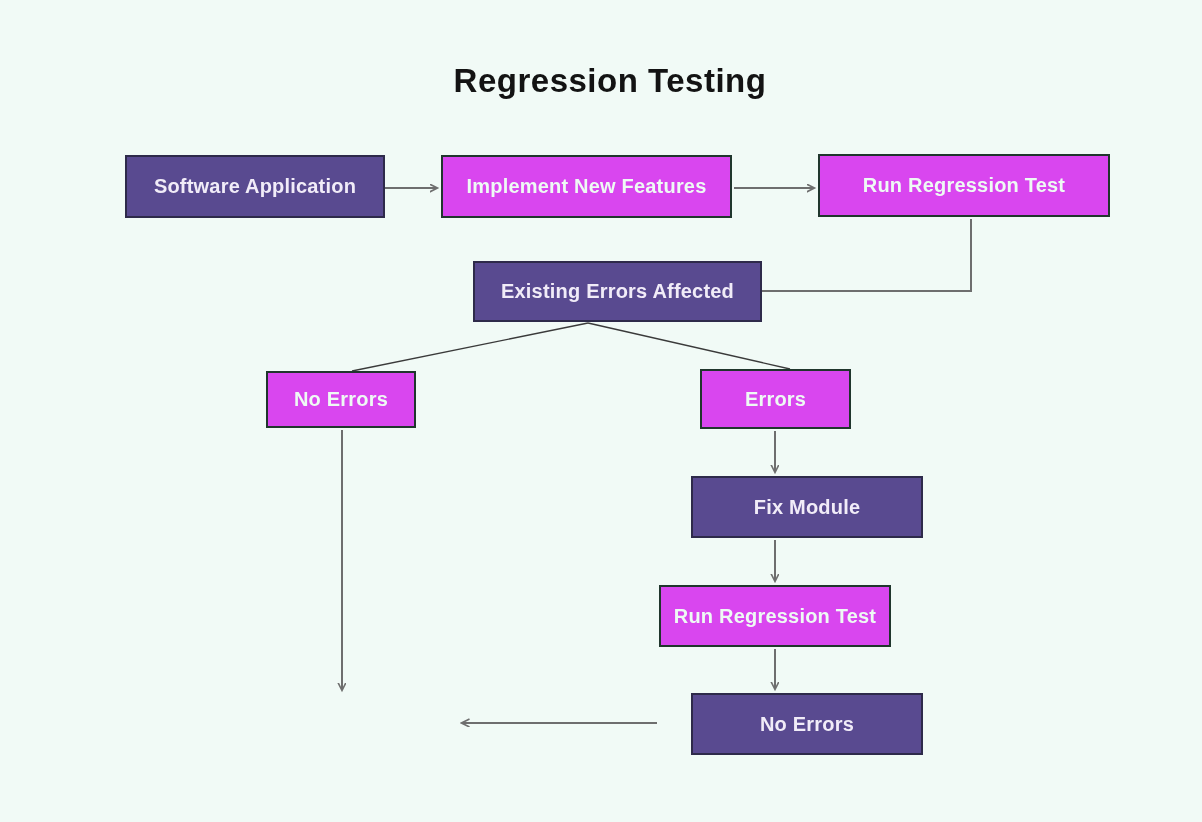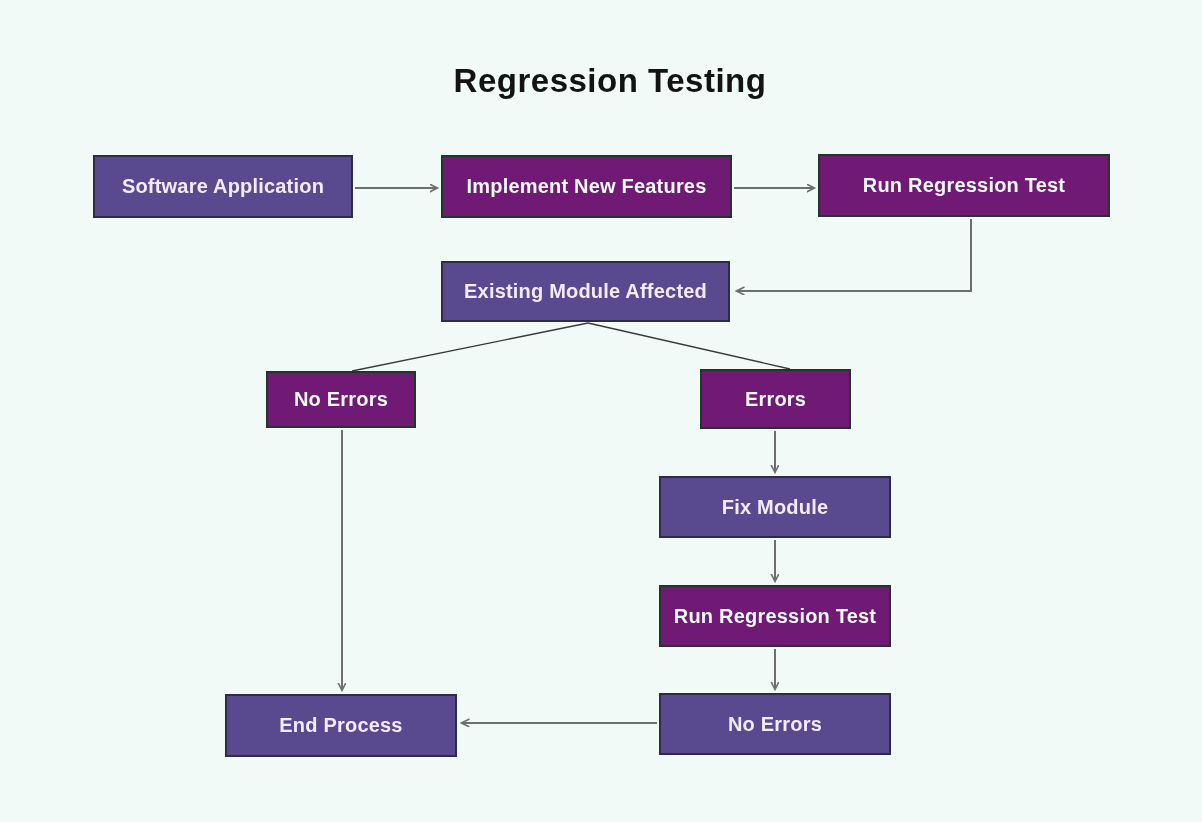--- a/index.html
+++ b/index.html
@@ -42,23 +42,24 @@
     box-sizing: border-box;
     font-size: 20px;
     font-weight: bold;
     letter-spacing: 0.2px;
     text-align: center;
   }
   .node.purple {
     background: #594a90;
     border: 2px solid #2e2a4a;
     color: #f1ecf8;
+    margin-left: 32px;
   }
   .node.green {
-    background: #701a75;
+    background: #d946ef;
     border: 2px solid #20362d;
     color: #eefaf4;
   }
   
   #n0 { left: 93px;  top: 155px; width: 260px; height: 63px; }
   #n1 { left: 441px; top: 155px; width: 291px; height: 63px; }
   #n2 { left: 818px; top: 154px; width: 292px; height: 63px; }
   #n3 { left: 441px; top: 261px; width: 289px; height: 61px; }
   #n4 { left: 266px; top: 371px; width: 150px; height: 57px; }
   #n5 { left: 700px; top: 369px; width: 151px; height: 60px; text-align: right; }
@@ -105,34 +106,31 @@
   <div id="n0" class="node purple">
     <span>Software Application</span>
   </div>
   <div id="n1" class="node green">
     <span>Implement New Features</span>
   </div>
   <div id="n2" class="node green">
     <span>Run Regression Test</span>
   </div>
   <div id="n3" class="node purple">
-    <span>Existing Module Affected</span>
+    <span>Existing Errors Affected</span>
   </div>
   <div id="n4" class="node green">
     <span>No Errors</span>
   </div>
   <div id="n5" class="node green">
     <span>Errors</span>
   </div>
   <div id="n6" class="node purple">
     <span>Fix Module</span>
   </div>
   <div id="n7" class="node green">
     <span>Run Regression Test</span>
   </div>
   <div id="n8" class="node purple">
     <span>No Errors</span>
   </div>
-  <div id="n9" class="node purple">
-    <span>End Process</span>
-  </div>
 
 </div>
 
 </body></html>

